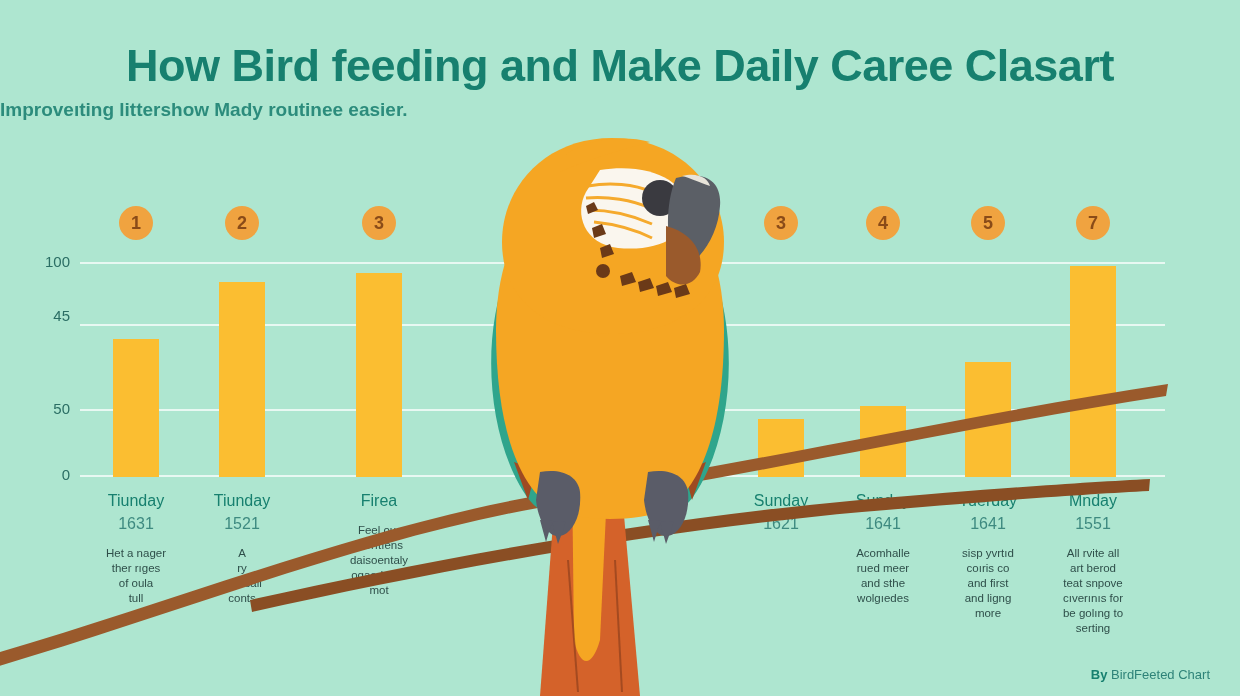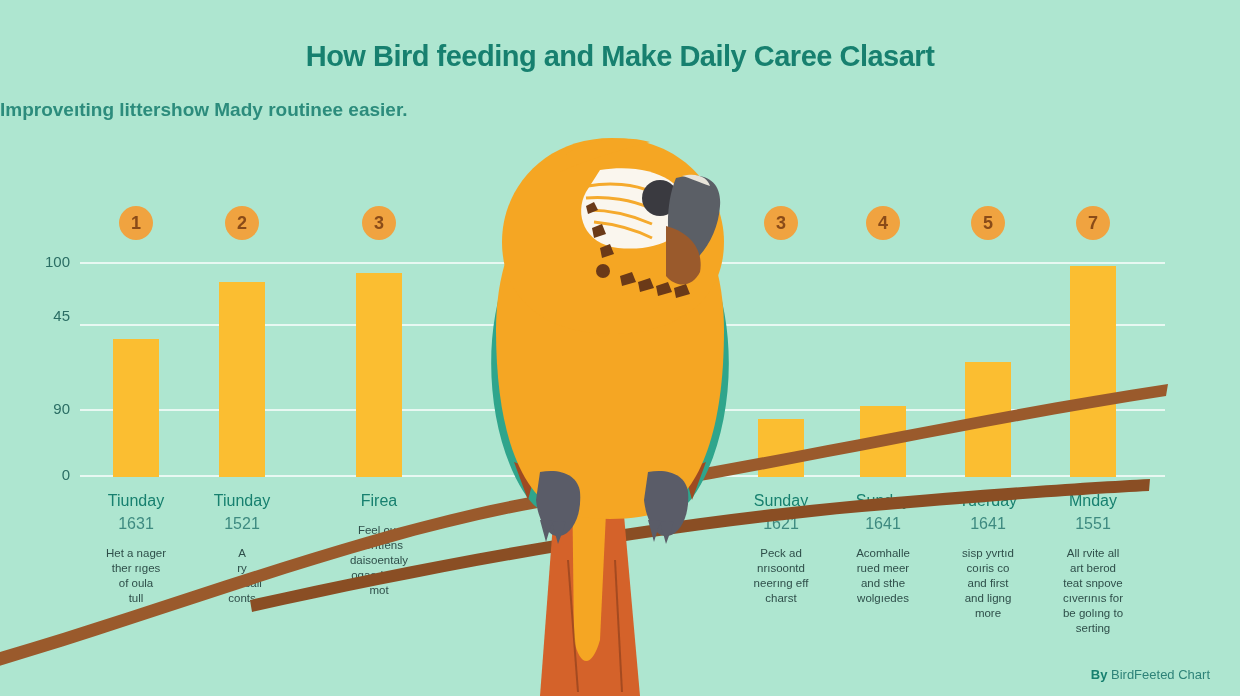--- a/index.html
+++ b/index.html
@@ -19,21 +19,21 @@
     background: #AEE6D0;
   }
 
   
   .title {
     position: absolute;
     left: 0;
     top: 40px;
     width: 1240px;
     text-align: center;
-    font-size: 29px;
+    font-size: 45px;
     font-weight: bold;
     letter-spacing: -0.5px;
     color: #17806F;
     white-space: nowrap;
   }
   .subtitle {
     position: absolute;
     left: 0;
     top: 99px;
     width: 1240px;
@@ -152,21 +152,21 @@
       <div class="bar" title="Tiunday: 88" style="left: 139px; width: 46px; height: 195.36px; background: rgb(251, 190, 49);"></div>
       <div class="bar" title="Firea: 92" style="left: 276px; width: 46px; height: 204.24px; background: rgb(251, 190, 49);"></div>
       <div class="bar" title="Sunday: 26" style="left: 678px; width: 46px; height: 57.72px; background: rgb(251, 190, 49);"></div>
       <div class="bar" title="Sunday: 32" style="left: 780px; width: 46px; height: 71.04px; background: rgb(251, 190, 49);"></div>
       <div class="bar" title="Tuerday: 52" style="left: 885px; width: 46px; height: 115.44px; background: rgb(251, 190, 49);"></div>
       <div class="bar" title="Mnday: 95" style="left: 990px; width: 46px; height: 210.9px; background: rgb(251, 190, 49);"></div>
     </div>
   <div id="yticks">
       <div class="ytick" style="position: absolute; left: 8px; top: 262px; width: 62px;">100</div>
       <div class="ytick" style="position: absolute; left: 8px; top: 316px; width: 62px;">45</div>
-      <div class="ytick" style="position: absolute; left: 8px; top: 409px; width: 62px;">90</div>
+      <div class="ytick" style="position: absolute; left: 8px; top: 409px; width: 62px;">50</div>
       <div class="ytick" style="position: absolute; left: 8px; top: 475px; width: 62px;">0</div>
     </div>
   <div id="badges">
       <div class="badge" style="left: 136px; top: 206px;">1</div>
       <div class="badge" style="left: 242px; top: 206px;">2</div>
       <div class="badge" style="left: 379px; top: 206px;">3</div>
       <div class="badge" style="left: 781px; top: 206px;">3</div>
       <div class="badge" style="left: 883px; top: 206px;">4</div>
       <div class="badge" style="left: 988px; top: 206px;">5</div>
       <div class="badge" style="left: 1093px; top: 206px;">7</div>
@@ -198,26 +198,20 @@
           <div>Feel our</div>
           <div>oıerıtıens</div>
           <div>daisoentaly</div>
           <div>ogaed rour</div>
           <div>mot</div>
         </div>
       </div>
       <div class="col" style="left: 781px; top: 492px;">
         <div class="col-day">Sunday</div>
         <div class="col-num">1621</div>
-        <div class="col-desc">
-          <div>Peck ad</div>
-          <div>nrısoontd</div>
-          <div>neerıng eff</div>
-          <div>charst</div>
-        </div>
       </div>
       <div class="col" style="left: 883px; top: 492px;">
         <div class="col-day">Sunday</div>
         <div class="col-num">1641</div>
         <div class="col-desc">
           <div>Acomhalle</div>
           <div>rued meer</div>
           <div>and sthe</div>
           <div>wolgıedes</div>
         </div>

